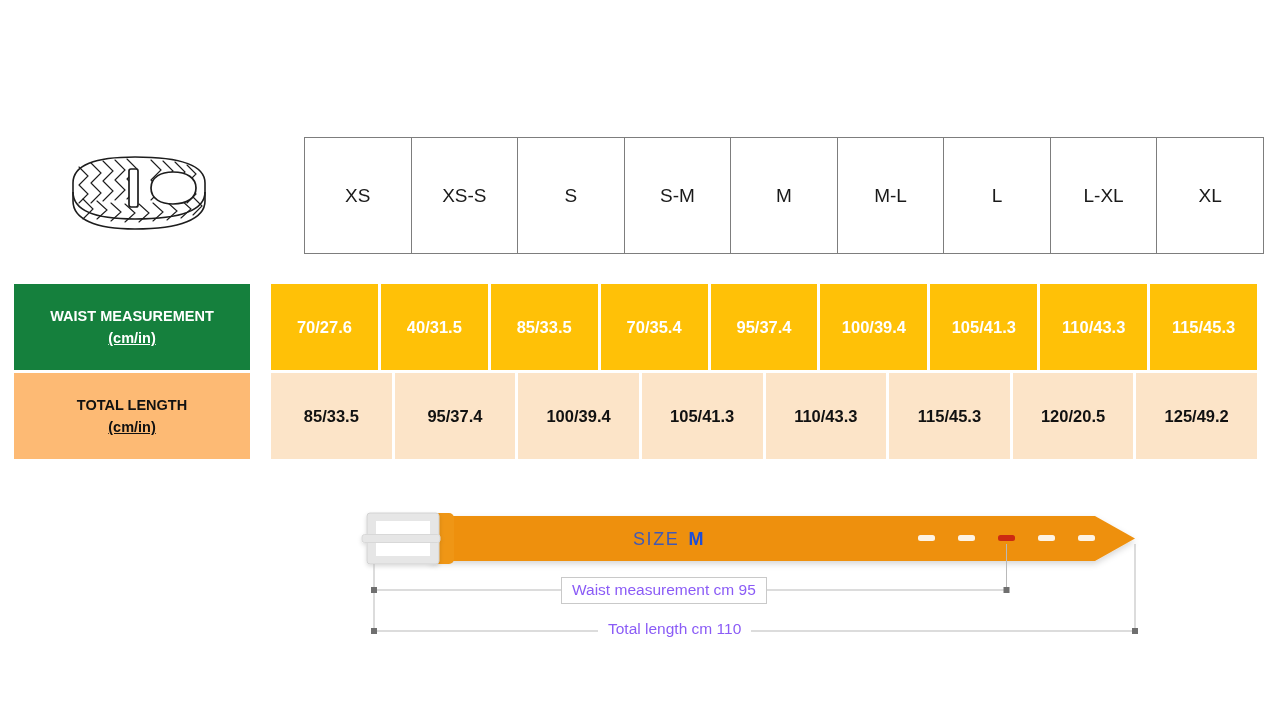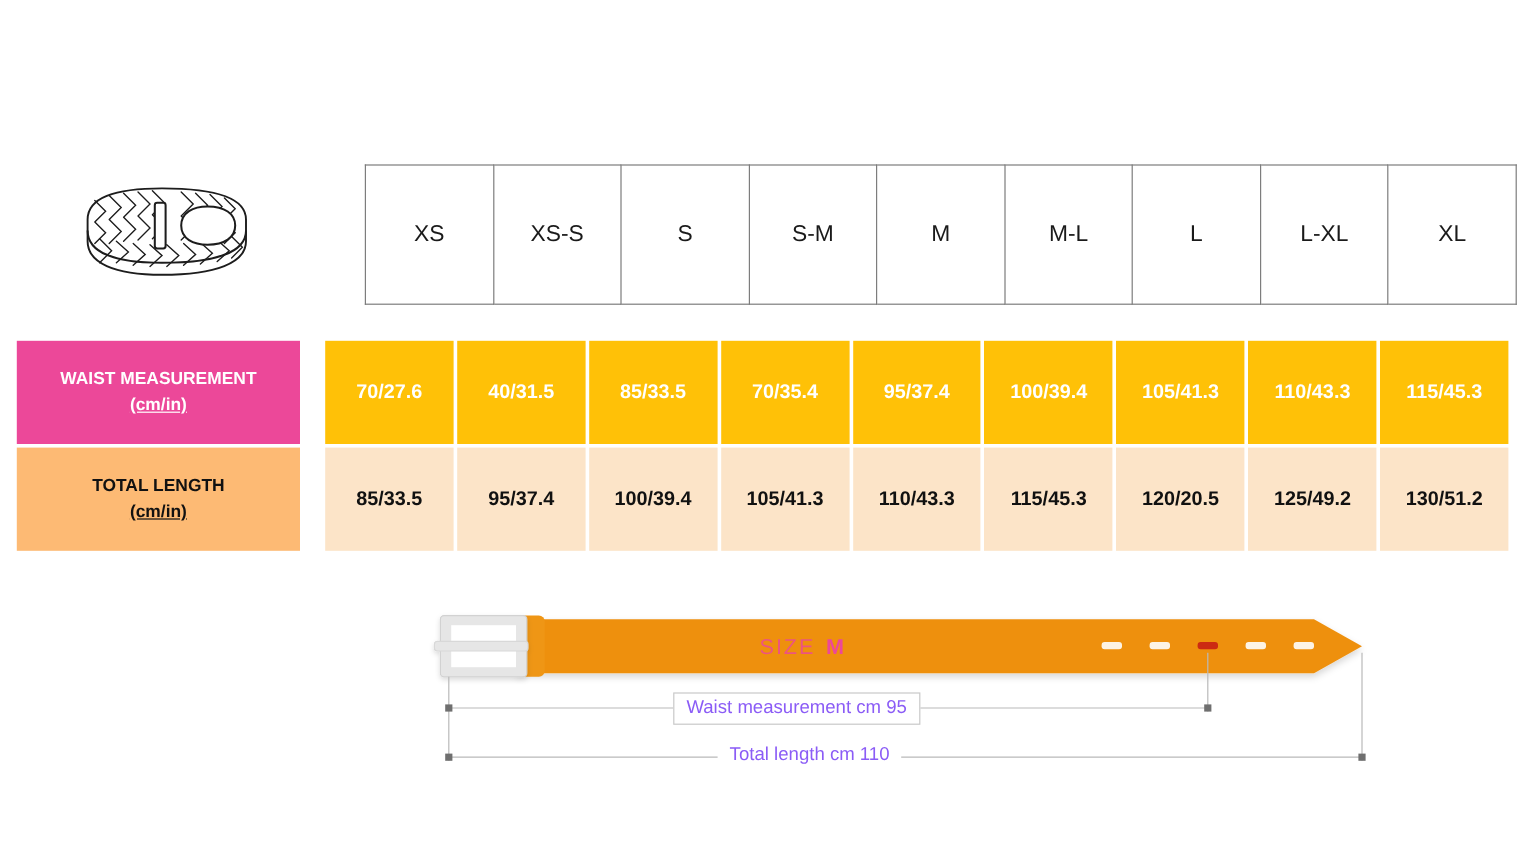--- a/index.html
+++ b/index.html
@@ -62,21 +62,21 @@
     flex-direction: column;
     align-items: center;
     justify-content: center;
     text-align: center;
     font-size: 14.5px;
     font-weight: bold;
     line-height: 1.55;
     box-sizing: border-box;
   }
   #row-waist .row-label {
-    background: #ec4899;
+    background: #15803d;
     color: #ffffff;
   }
   #row-length .row-label {
     background: #fdba74;
     color: #111111;
   }
   .row-label .unit { font-weight: bold; text-decoration: underline; }
 
   .cells {
     display: flex;
@@ -107,21 +107,21 @@
     left: 340px;
     top: 498px;
     width: 840px;
     height: 160px;
   }
   #belt-size-text {
     position: absolute;
     left: 633px;
     top: 529px;
     font-size: 18px;
-    color: #ec4899;
+    color: #1d4ed8;
     letter-spacing: 1.6px;
     white-space: nowrap;
     pointer-events: none;
   }
   #belt-size-text .size-word { opacity: .82; }
   #belt-size-text .size-value {
     font-weight: bold;
     letter-spacing: 0;
     margin-left: 9px;
   }
@@ -222,21 +222,20 @@
   </div>
   <div class="cells">
     <div class="cell">85/33.5</div>
     <div class="cell">95/37.4</div>
     <div class="cell">100/39.4</div>
     <div class="cell">105/41.3</div>
     <div class="cell">110/43.3</div>
     <div class="cell">115/45.3</div>
     <div class="cell">120/20.5</div>
     <div class="cell">125/49.2</div>
-    <div class="cell">130/51.2</div>
   </div>
 </div>
 
 <svg id="belt-diagram" viewBox="0 0 840 160">
   <defs>
     <filter id="strapShadow" x="-10%" y="-40%" width="130%" height="260%">
       <feDropShadow dx="0" dy="3" stdDeviation="3" flood-color="#000000" flood-opacity="0.16"></feDropShadow>
     </filter>
     <filter id="buckleShadow" x="-30%" y="-40%" width="180%" height="220%">
       <feDropShadow dx="0" dy="2" stdDeviation="2" flood-color="#000000" flood-opacity="0.14"></feDropShadow>

